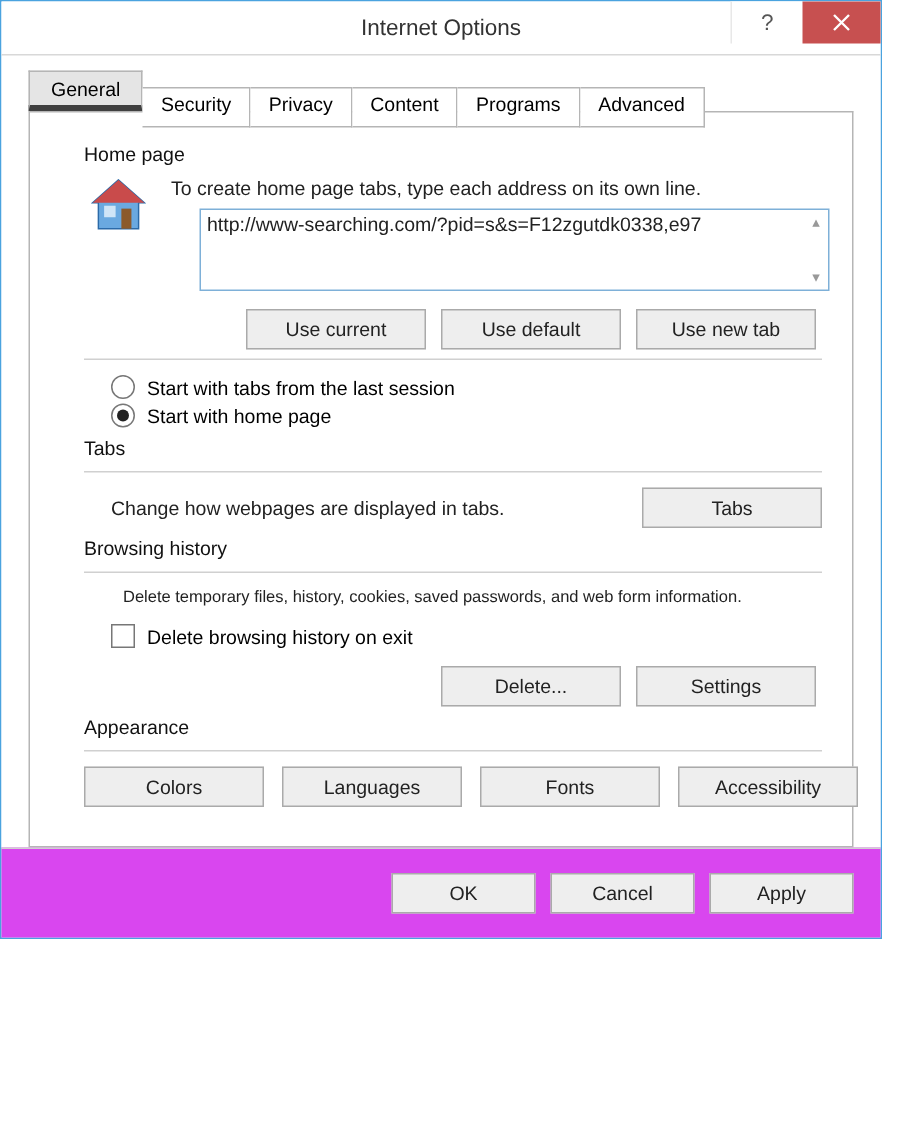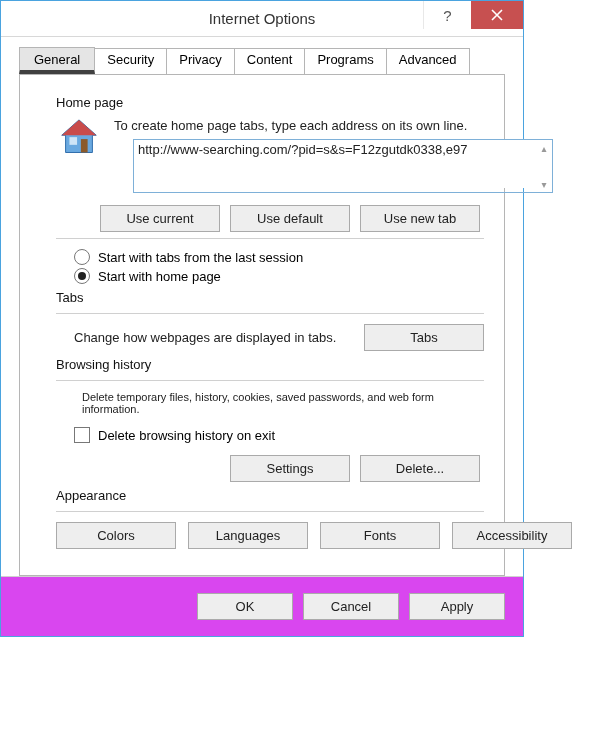--- a/index.html
+++ b/index.html
@@ -1,26 +1,26 @@
 <!DOCTYPE html>
 <html><head>
 <meta charset="utf-8">
 <style>
   * { box-sizing: border-box; font-family: "Segoe UI", Tahoma, sans-serif; }
   body { margin: 0; background: #fff; width: 600px; height: 749px; overflow: hidden; }
-  .window { width: 524px; border: 1px solid #4aa3df; }
+  .window { width: 588px; border: 1px solid #4aa3df; }
   .titlebar { height: 36px; background: #fff; display: flex; align-items: center; border-bottom: 1px solid #d8d8d8; position: relative; }
   .title-text { flex: 1; text-align: center; font-size: 15px; color: #333; }
   .title-btns { display: flex; height: 100%; position: absolute; right: 0; top: 0; }
   .title-btn { width: 48px; height: 28px; display: flex; align-items: center; justify-content: center; font-size: 15px; }
   .help-btn { background: #fff; color: #555; border-left: 1px solid #e8e8e8; }
   .close-btn { background: #c75050; color: #fff; width: 52px; }
   .body { padding: 10px 18px 0 18px; background: #fff; }
   .tabs { display: flex; border-bottom: 1px solid #b5b5b5; margin-bottom: -1px; }
-  .tab { padding: 3px 12px; font-size: 13px; border: 1px solid #b5b5b5; border-left: none; background: #fff; position: relative; top: 1px; cursor: default; }
+  .tab { padding: 3px 12px; font-size: 13px; border: 1px solid #b5b5b5; border-left: none; background: #fff; position: relative; top: 11px; cursor: default; }
   .tab:first-child { border-left: 1px solid #b5b5b5; }
   .tab.active { border-bottom: 4px solid #404040; background: #e5e5e5; padding: 4px 14px 3px 14px; top: 0; }
   .panel { border: 1px solid #b5b5b5; border-top: 1px solid #b5b5b5; padding: 14px 20px 20px 36px; background: #fff; }
   .group-label { font-size: 13px; color: #111; margin: 6px 0 8px 0; }
   .divider { border: none; border-top: 1px solid #d0d0d0; margin: 4px 0 10px 0; }
   .homerow { display: flex; gap: 12px; }
   .home-icon { width: 46px; height: 40px; flex-shrink: 0; }
   .home-right { flex: 1; }
   .desc { font-size: 13px; color: #222; margin-bottom: 6px; }
   .ta-wrap { position: relative; border: 1px solid #7eb0d8; width: 420px; margin-left: 19px; }
@@ -119,22 +119,22 @@
 
       <div class="section">
         <div class="group-label">Browsing history</div>
         <hr class="divider">
         <div class="indent">Delete temporary files, history, cookies, saved passwords, and web form information.</div>
         <div class="check-row" style="margin-top:12px">
           <span class="checkbox"></span>
           <span>Delete browsing history on exit</span>
         </div>
         <div class="btnrow" style="margin-right:4px">
+          <button class="btn wide">Delete...</button>
           <button class="btn wide">Settings</button>
-          <button class="btn wide">Delete...</button>
         </div>
       </div>
 
       <div class="section">
         <div class="group-label">Appearance</div>
         <hr class="divider">
         <div class="appearance-row">
           <button class="btn wide">Colors</button>
           <button class="btn wide">Languages</button>
           <button class="btn wide">Fonts</button>

